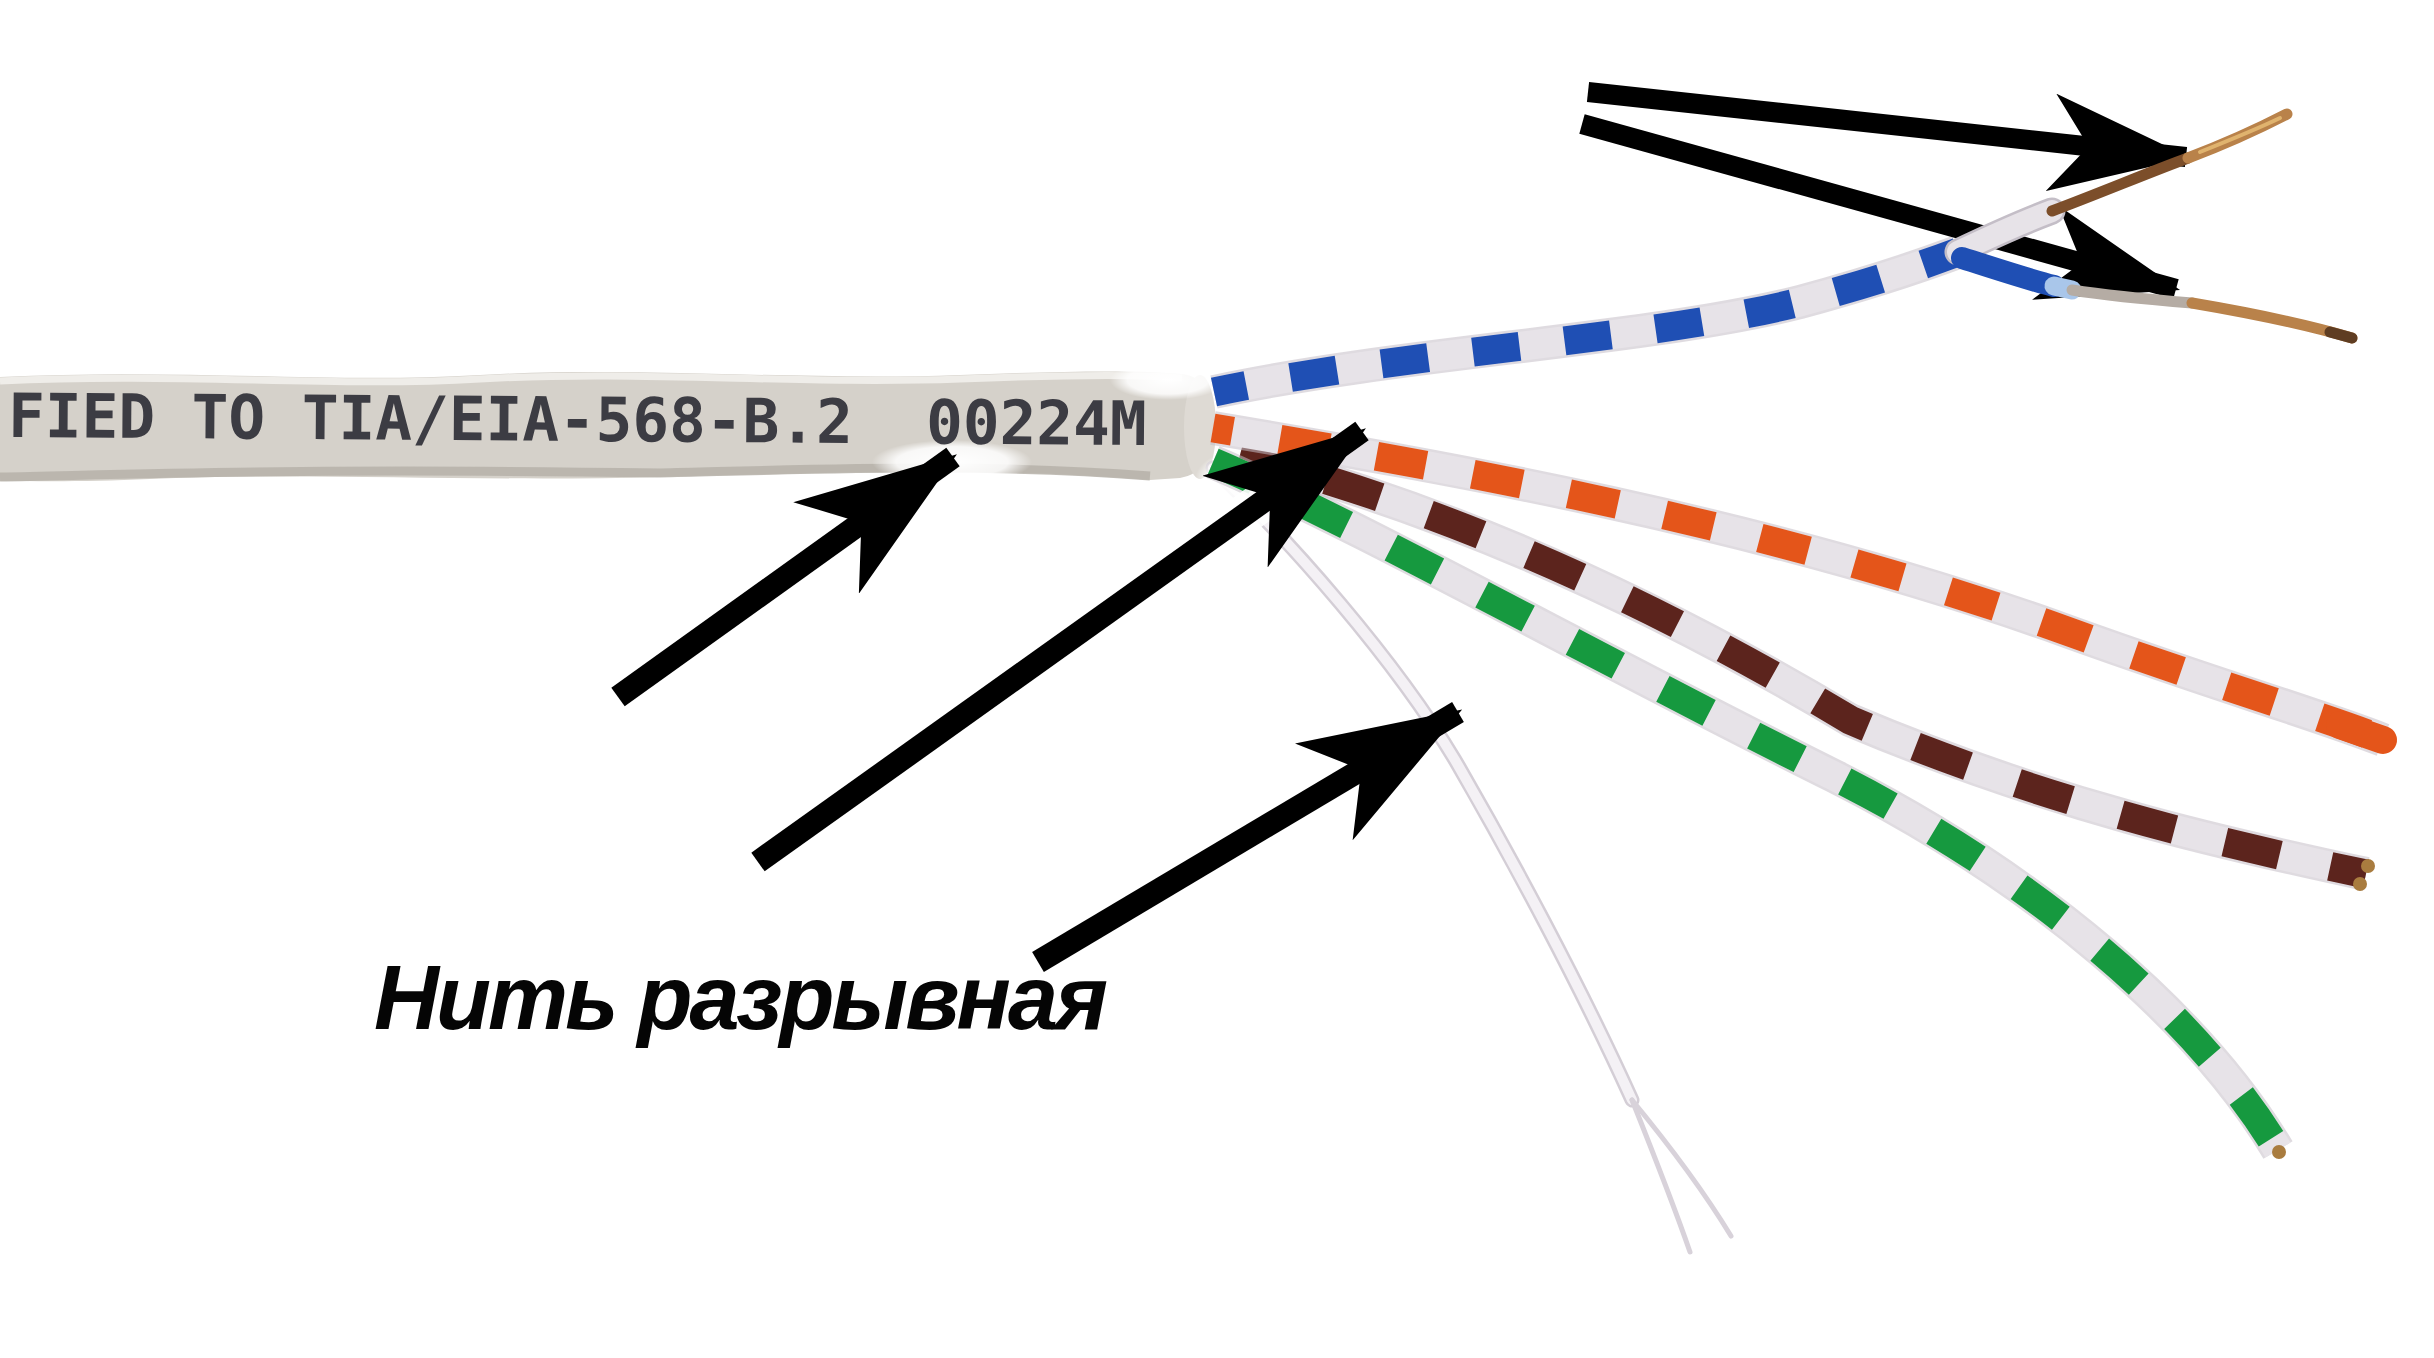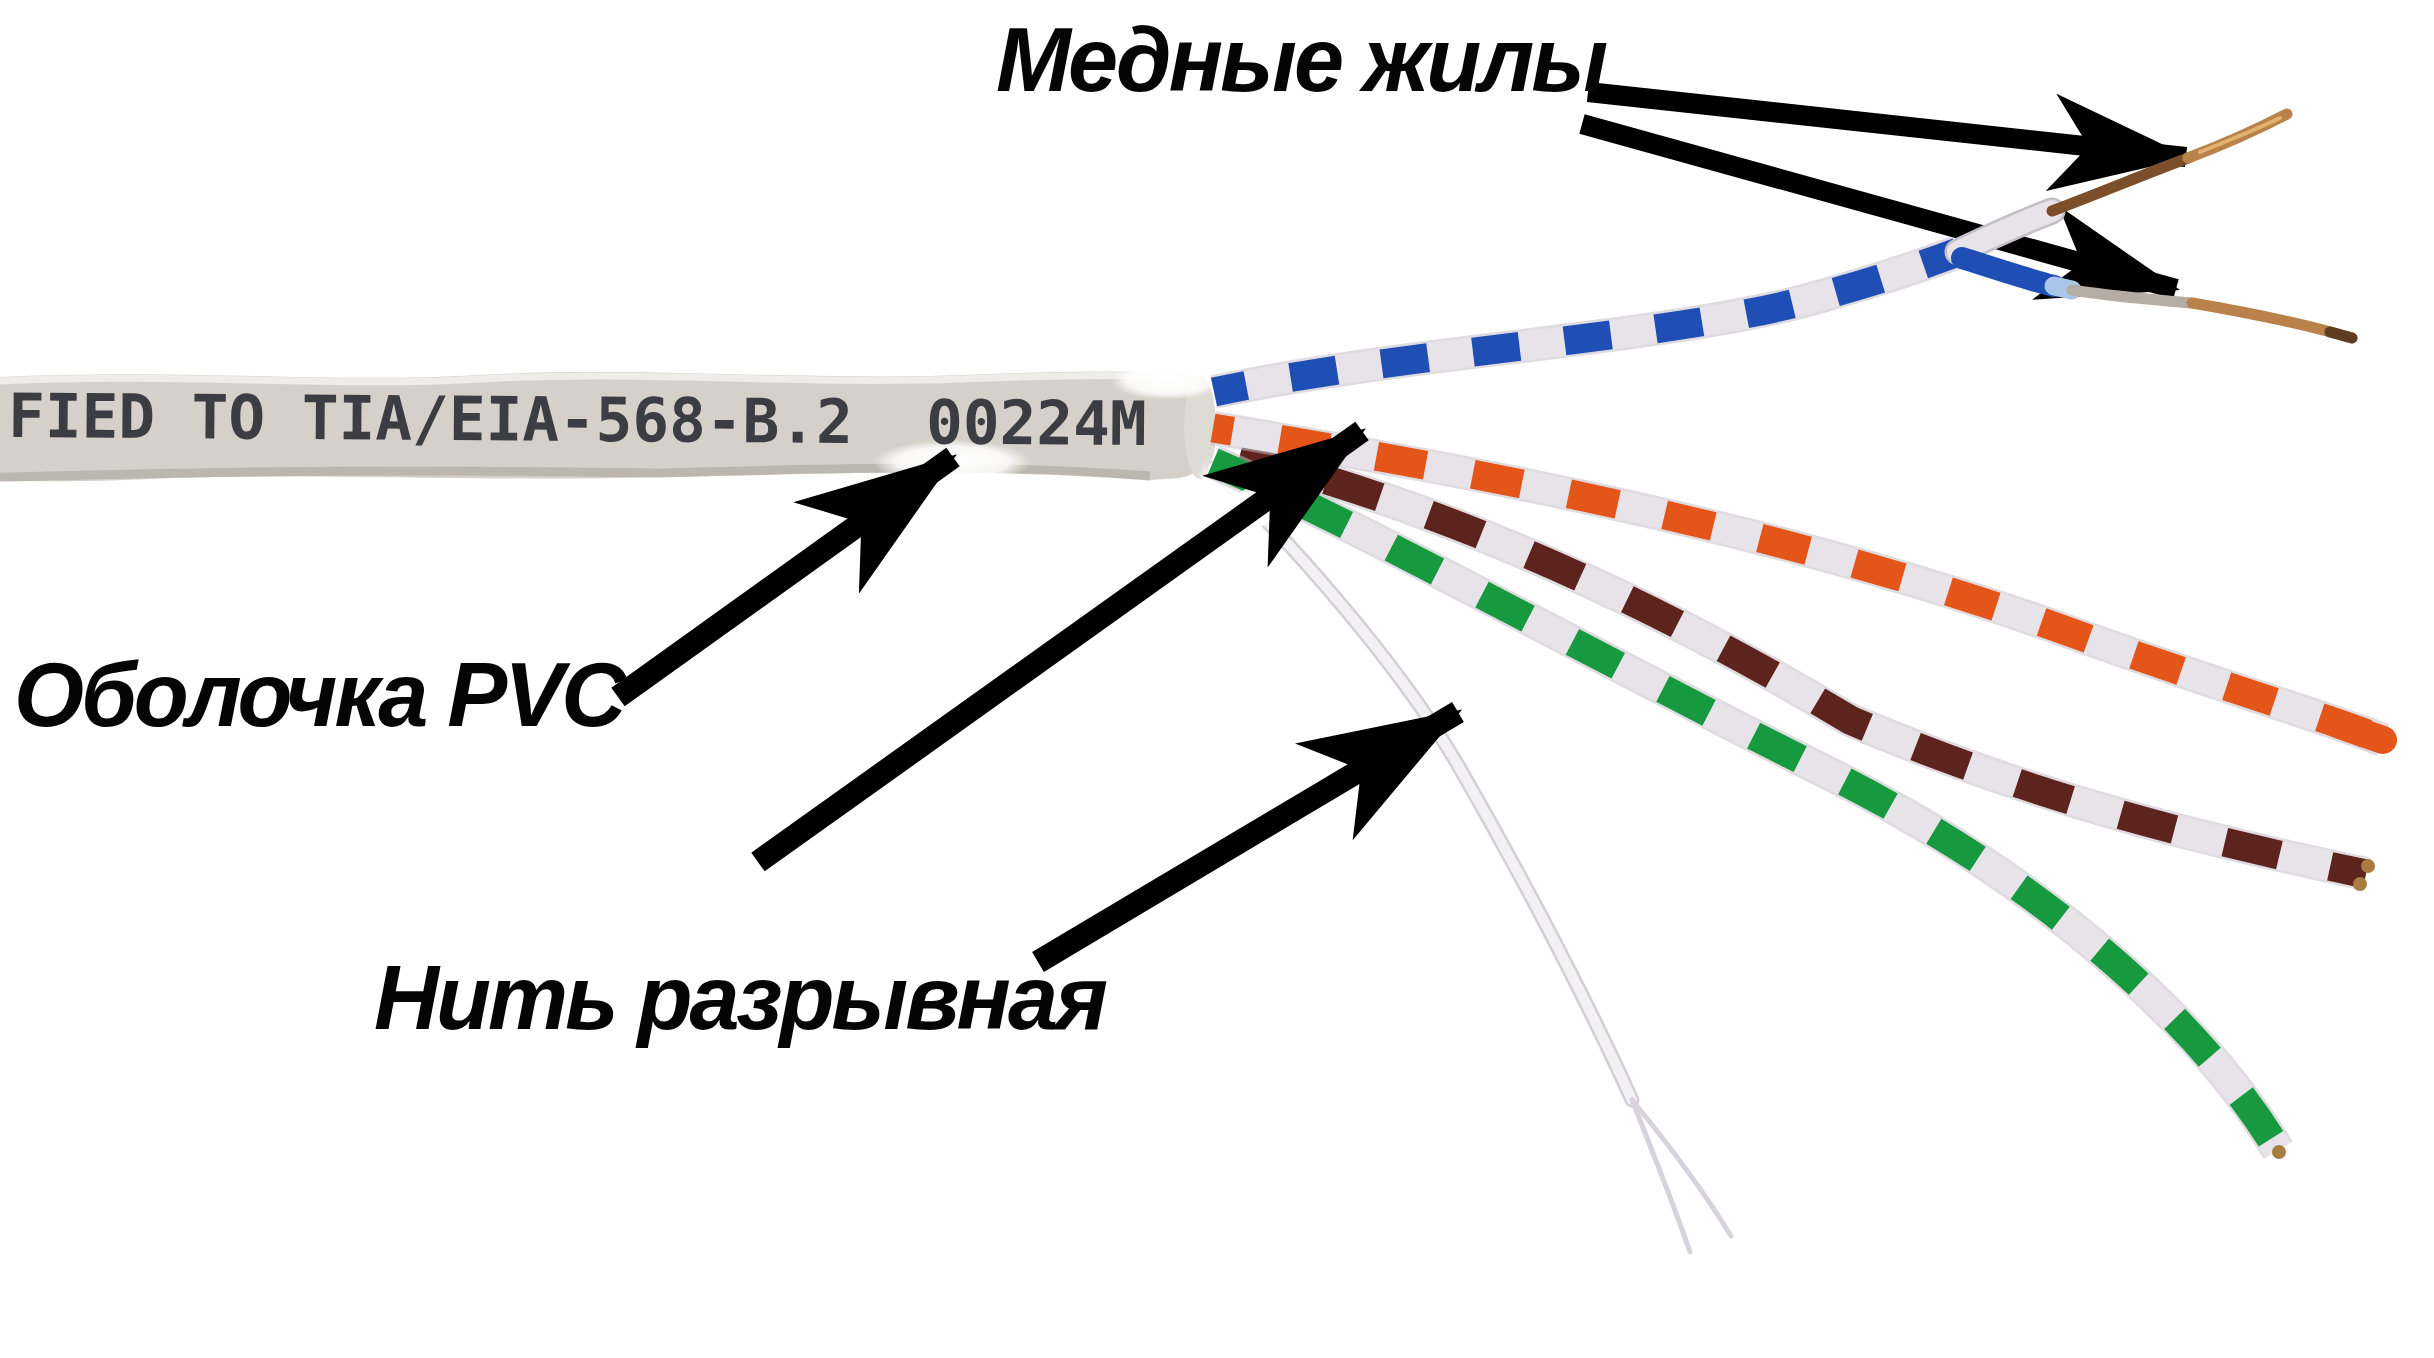--- a/index.html
+++ b/index.html
@@ -108,16 +108,14 @@
       <line x1="618" y1="697" x2="890" y2="502" stroke="#ffffff" stroke-width="40" stroke-linecap="round" opacity="0.9"></line>
       <line x1="758" y1="862" x2="1270" y2="496" stroke="#ffffff" stroke-width="40" stroke-linecap="round" opacity="0.9"></line>
       <line x1="1038" y1="962" x2="1380" y2="758" stroke="#ffffff" stroke-width="40" stroke-linecap="round" opacity="0.9"></line>
 
       <line x1="618" y1="697" x2="953" y2="457" stroke-width="23" marker-end="url(#head)" stroke="#000000"></line>
       <line x1="758" y1="862" x2="1362" y2="431" stroke-width="23" marker-end="url(#head)" stroke="#000000"></line>
       <line x1="1038" y1="962" x2="1458" y2="712" stroke-width="23" marker-end="url(#head)" stroke="#000000"></line>
     </g>
   </svg>
 
-  <div id="label-copper" class="callout">Медные жилы</div>
-  <div id="label-jacket" class="callout">Оболочка PVC</div>
   <div id="label-ripcord" class="callout">Нить разрывная</div>
 </div>
 
 </body></html>

